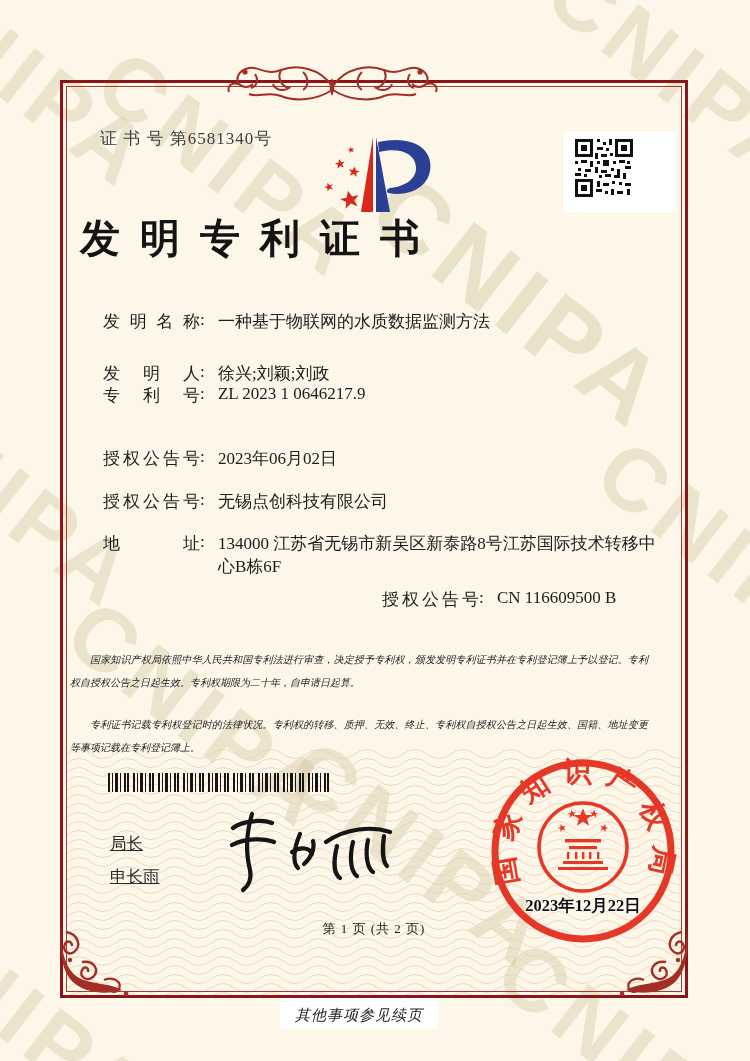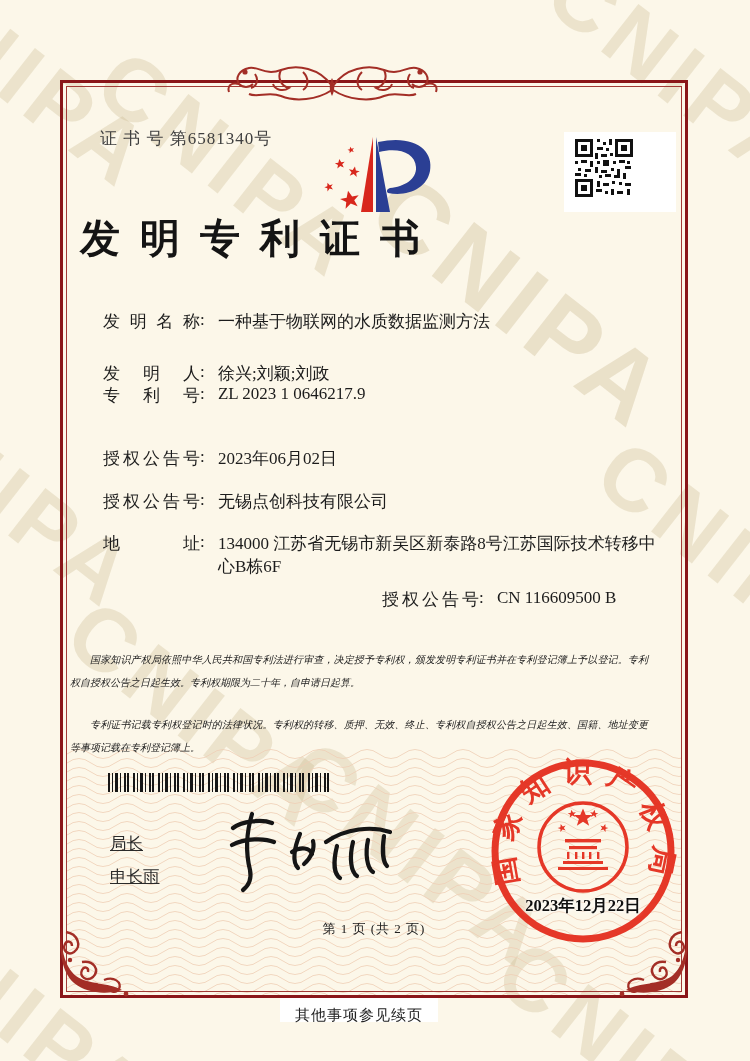--- a/index.html
+++ b/index.html
@@ -45,23 +45,23 @@
       #161616 12px 13px,transparent 13px 16px,#161616 16px 18px,transparent 18px 19px,
       #161616 19px 21px,transparent 21px 25px);}
 
   .official{position:absolute;left:110px;font-size:16.5px;color:#2a2a2a;
         font-family:"Liberation Sans","DejaVu Sans",sans-serif;text-decoration:underline;}
   #seal-date{position:absolute;left:487px;top:895px;width:192px;text-align:center;
         font-size:16.5px;font-weight:700;color:#101010;
         text-shadow:0 0 3px #fff,0 0 5px #fff;}
   #page-info{left:60px;top:920px;width:628px;text-align:center;font-size:13px;
         color:#222;letter-spacing:1px;}
-  #note-box{left:280px;top:998px;width:158px;height:24px;background:#ffffff;
+  #note-box{left:280px;top:998px;width:158px;height:31px;background:#ffffff;
         text-align:center;line-height:34px;font-size:15px;color:#222;
-        letter-spacing:1px;}
+        letter-spacing:1px;font-style:italic;}
 </style>
 </head>
 <body>
 
 <div id="page">
 
   <svg width="0" height="0" style="position:absolute">
     <defs>
       <path id="star5" d="M0,-10 2.94,-3.09 10,-3.09 4.29,1.18 6.47,8.09 0,3.82 -6.47,8.09 -4.29,1.18 -10,-3.09 -2.94,-3.09 Z"></path>
       <path id="wv" d="M0 6 q12 -9 24 0 t24 0 t24 0 t24 0 t24 0 t24 0 t24 0 t24 0 t24 0 t24 0 t24 0 t24 0 t24 0 t24 0 t24 0 t24 0 t24 0 t24 0 t24 0 t24 0 t24 0 t24 0 t24 0 t24 0 t24 0 t24 0" fill="none" stroke="#efcfb6" stroke-width="1"></path>

